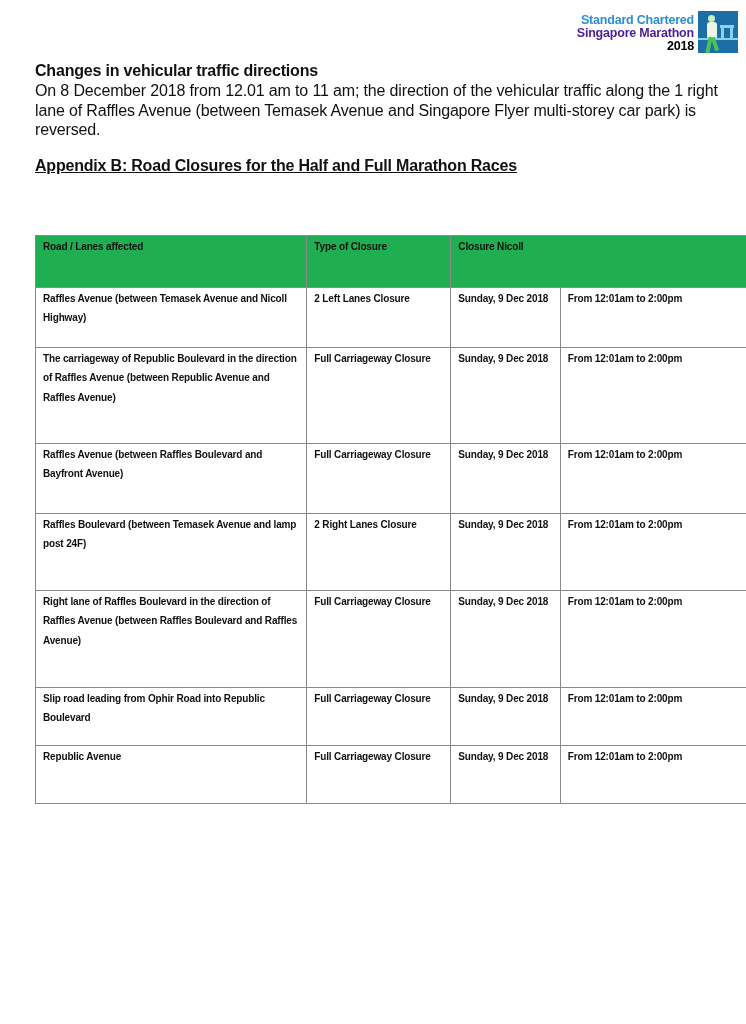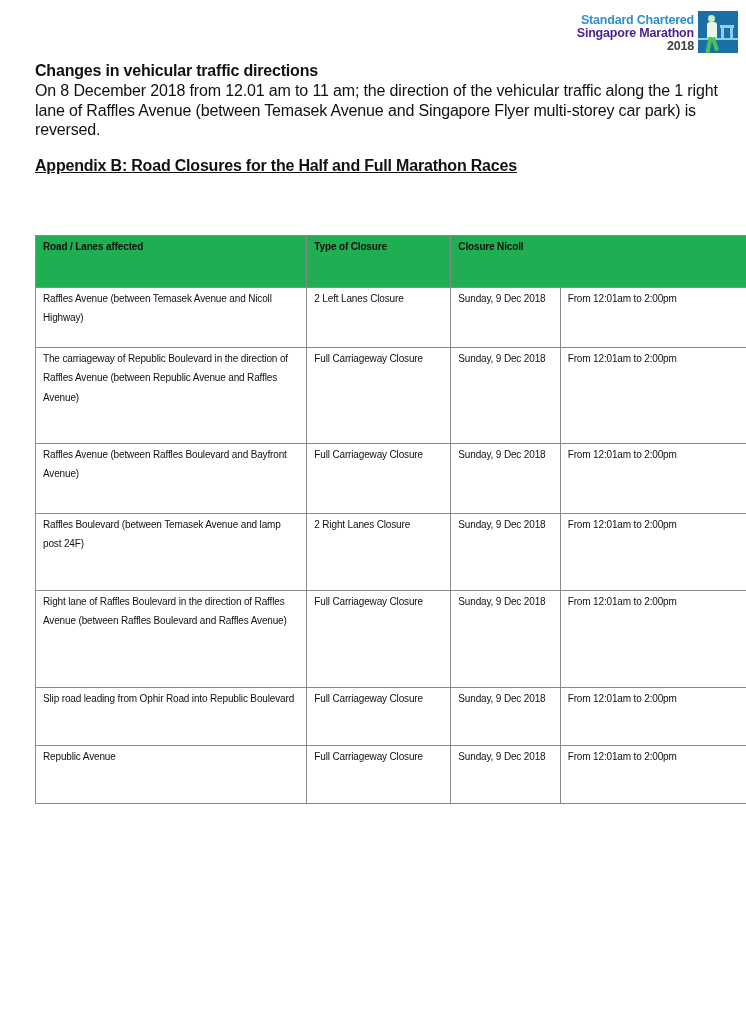--- a/index.html
+++ b/index.html
@@ -11,21 +11,21 @@
     position: absolute; top: 9px; right: 8px; height: 44px;
     display: flex; align-items: flex-end;
   }
   .logo-text {
     display: flex; flex-direction: column; align-items: flex-end;
     font-weight: bold; font-size: 12.5px; line-height: 13px; margin-right: 4px;
     letter-spacing: -0.2px;
   }
   .logo-line1 { color: #2c8fcf; }
   .logo-line2 { color: #4c1d95; }
-  .logo-line3 { color: #404040; }
+  .logo-line3 { color: #000000; }
   .logo-mark {
     width: 40px; height: 42px; background: #1b6ea6; position: relative; overflow: hidden;
   }
   .logo-mark .tower { position: absolute; right: 4px; top: 14px; width: 14px; height: 12px;
     border-top: 3px solid #8ad1ee; }
   .logo-mark .tower::before, .logo-mark .tower::after {
     content: ""; position: absolute; top: 0; width: 3px; height: 12px; background: #8ad1ee;
   }
   .logo-mark .tower::before { left: 1px; }
   .logo-mark .tower::after { right: 1px; }
@@ -46,21 +46,21 @@
   .appendix-title {
     position: absolute; left: 35px; top: 157px; font-weight: bold; font-size: 16px;
     text-decoration: underline; letter-spacing: -0.2px; text-align: right;
   }
 
   table.closures {
     position: absolute; left: 35px; top: 195px; width: 720px;
     border-collapse: collapse; font-size: 10px; line-height: 19.3px; letter-spacing: -0.15px; margin-top: 40px;
   }
   table.closures td, table.closures th {
-    border: 1.5px solid #8a8a8a; vertical-align: top; padding: 1px 7px 0 7px; text-align: left;
+    border: 1.5px solid #8a8a8a; vertical-align: top; padding: 1px 7px 0 7px; text-align: left; font-weight: bold;
   }
   table.closures th {
     background: #1fae52; font-weight: bold; color: #111111; height: 50px;
   }
   col.c1 { width: 243px; }
   col.c2 { width: 129px; }
   col.c3 { width: 98px; }
   col.c4 { width: 174px; }
 </style>
 </head>

